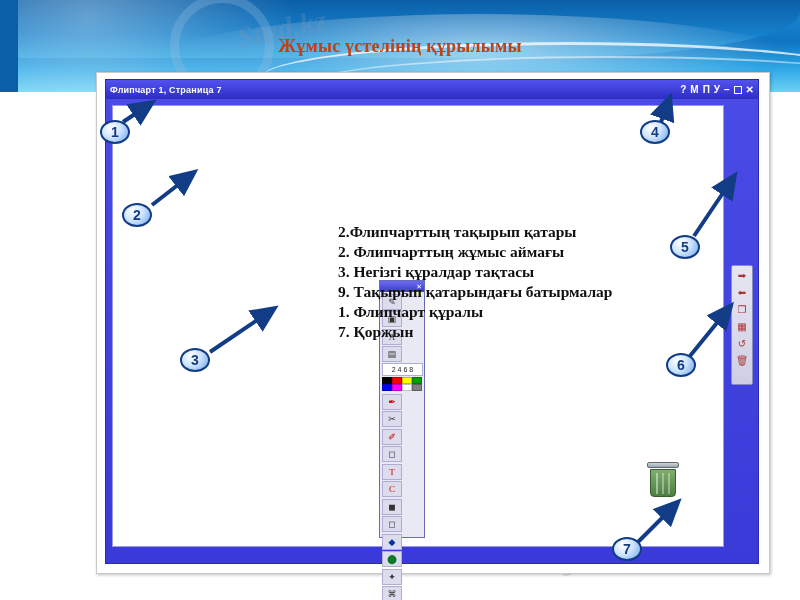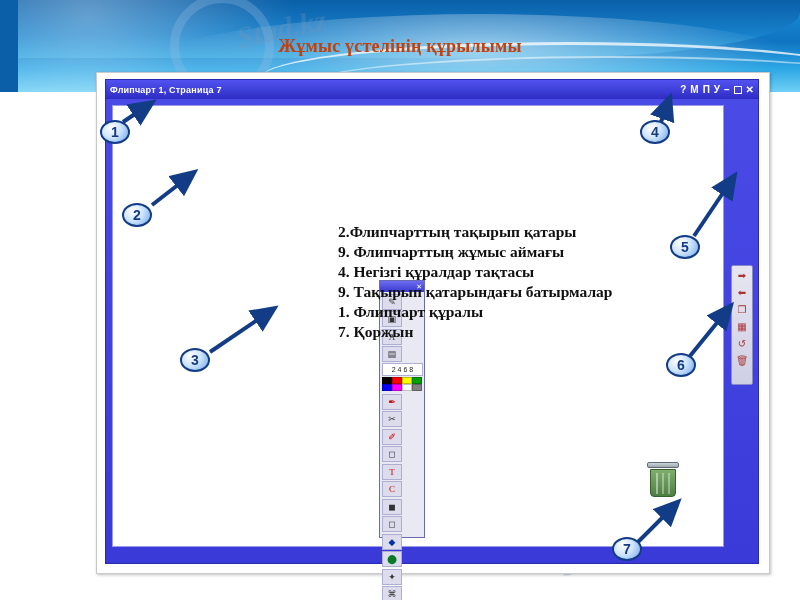--- a/index.html
+++ b/index.html
@@ -449,20 +449,20 @@
   <div class="callout" style="left:100px; top:120px;">1</div>
   <div class="callout" style="left:122px; top:203px;">2</div>
   <div class="callout" style="left:180px; top:348px;">3</div>
   <div class="callout" style="left:640px; top:120px;">4</div>
   <div class="callout" style="left:670px; top:235px;">5</div>
   <div class="callout" style="left:666px; top:353px;">6</div>
   <div class="callout" style="left:612px; top:537px;">7</div>
 
   <div class="legend">
     <div>2.Флипчарттың тақырып қатары</div>
-    <div>9. Флипчарттың жұмыс аймағы</div>
-    <div>4. Негізгі құралдар тақтасы</div>
+    <div>2. Флипчарттың жұмыс аймағы</div>
+    <div>3. Негізгі құралдар тақтасы</div>
     <div>9. Тақырып қатарындағы батырмалар</div>
     <div>1. Флипчарт құралы</div>
     <div>7. Қоржын</div>
   </div>
 
 </div>
 
 </body></html>

